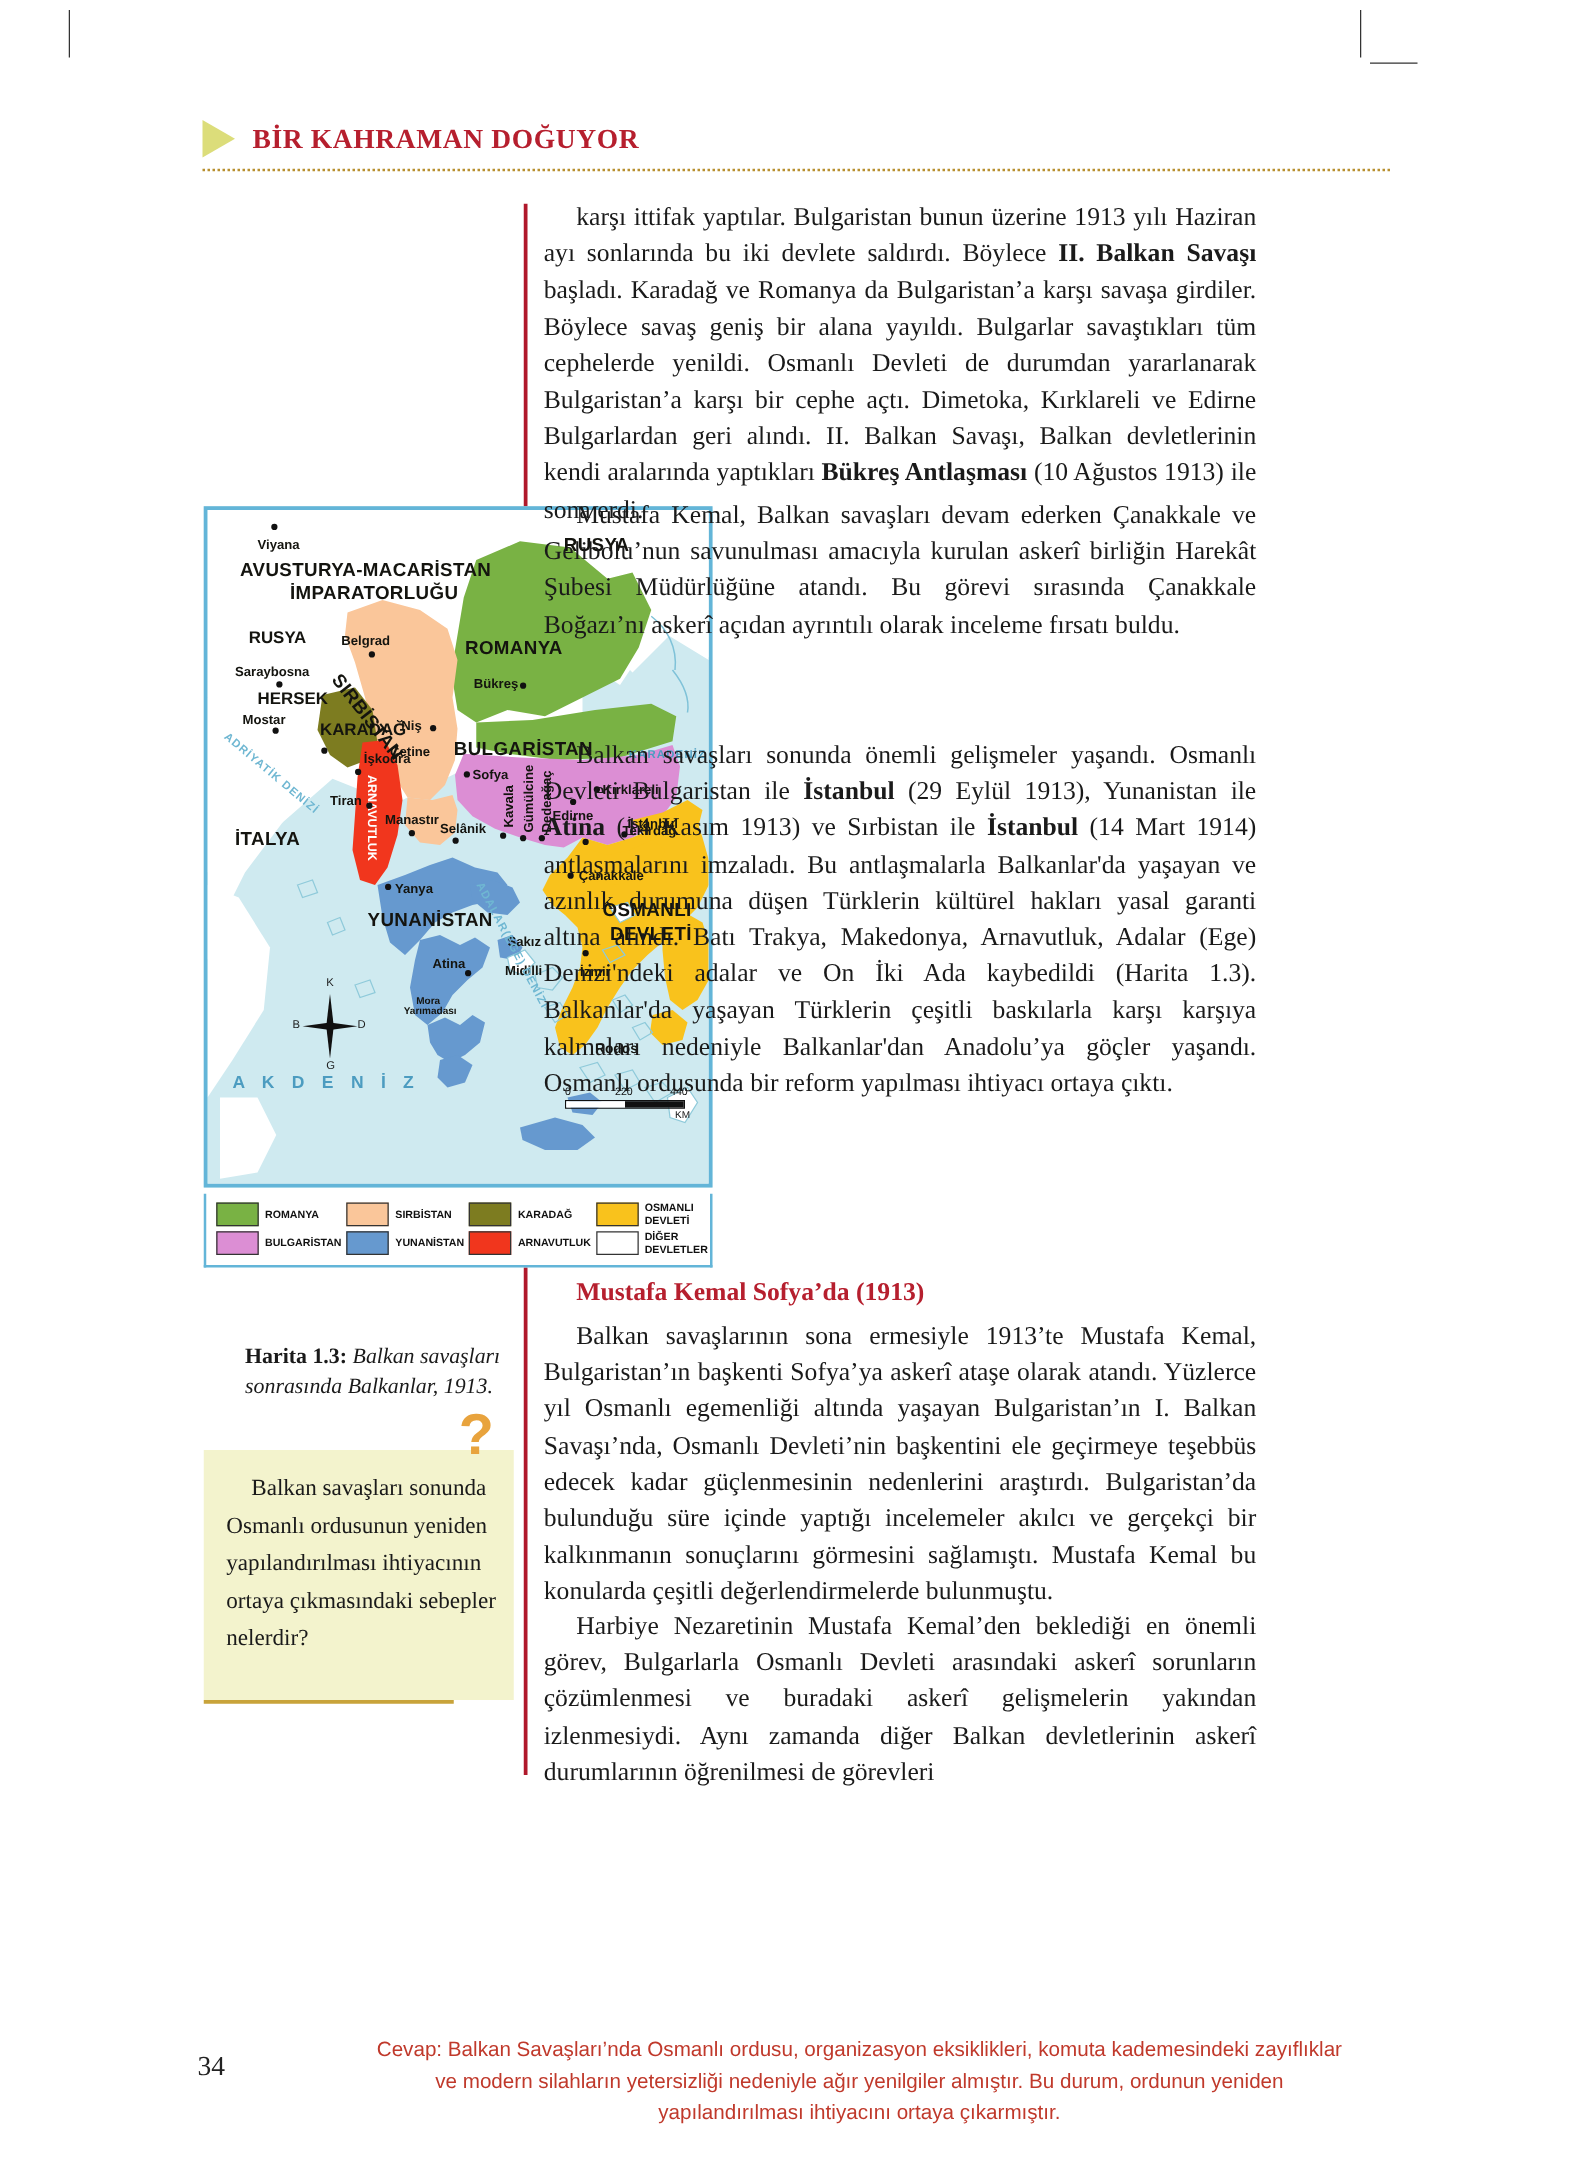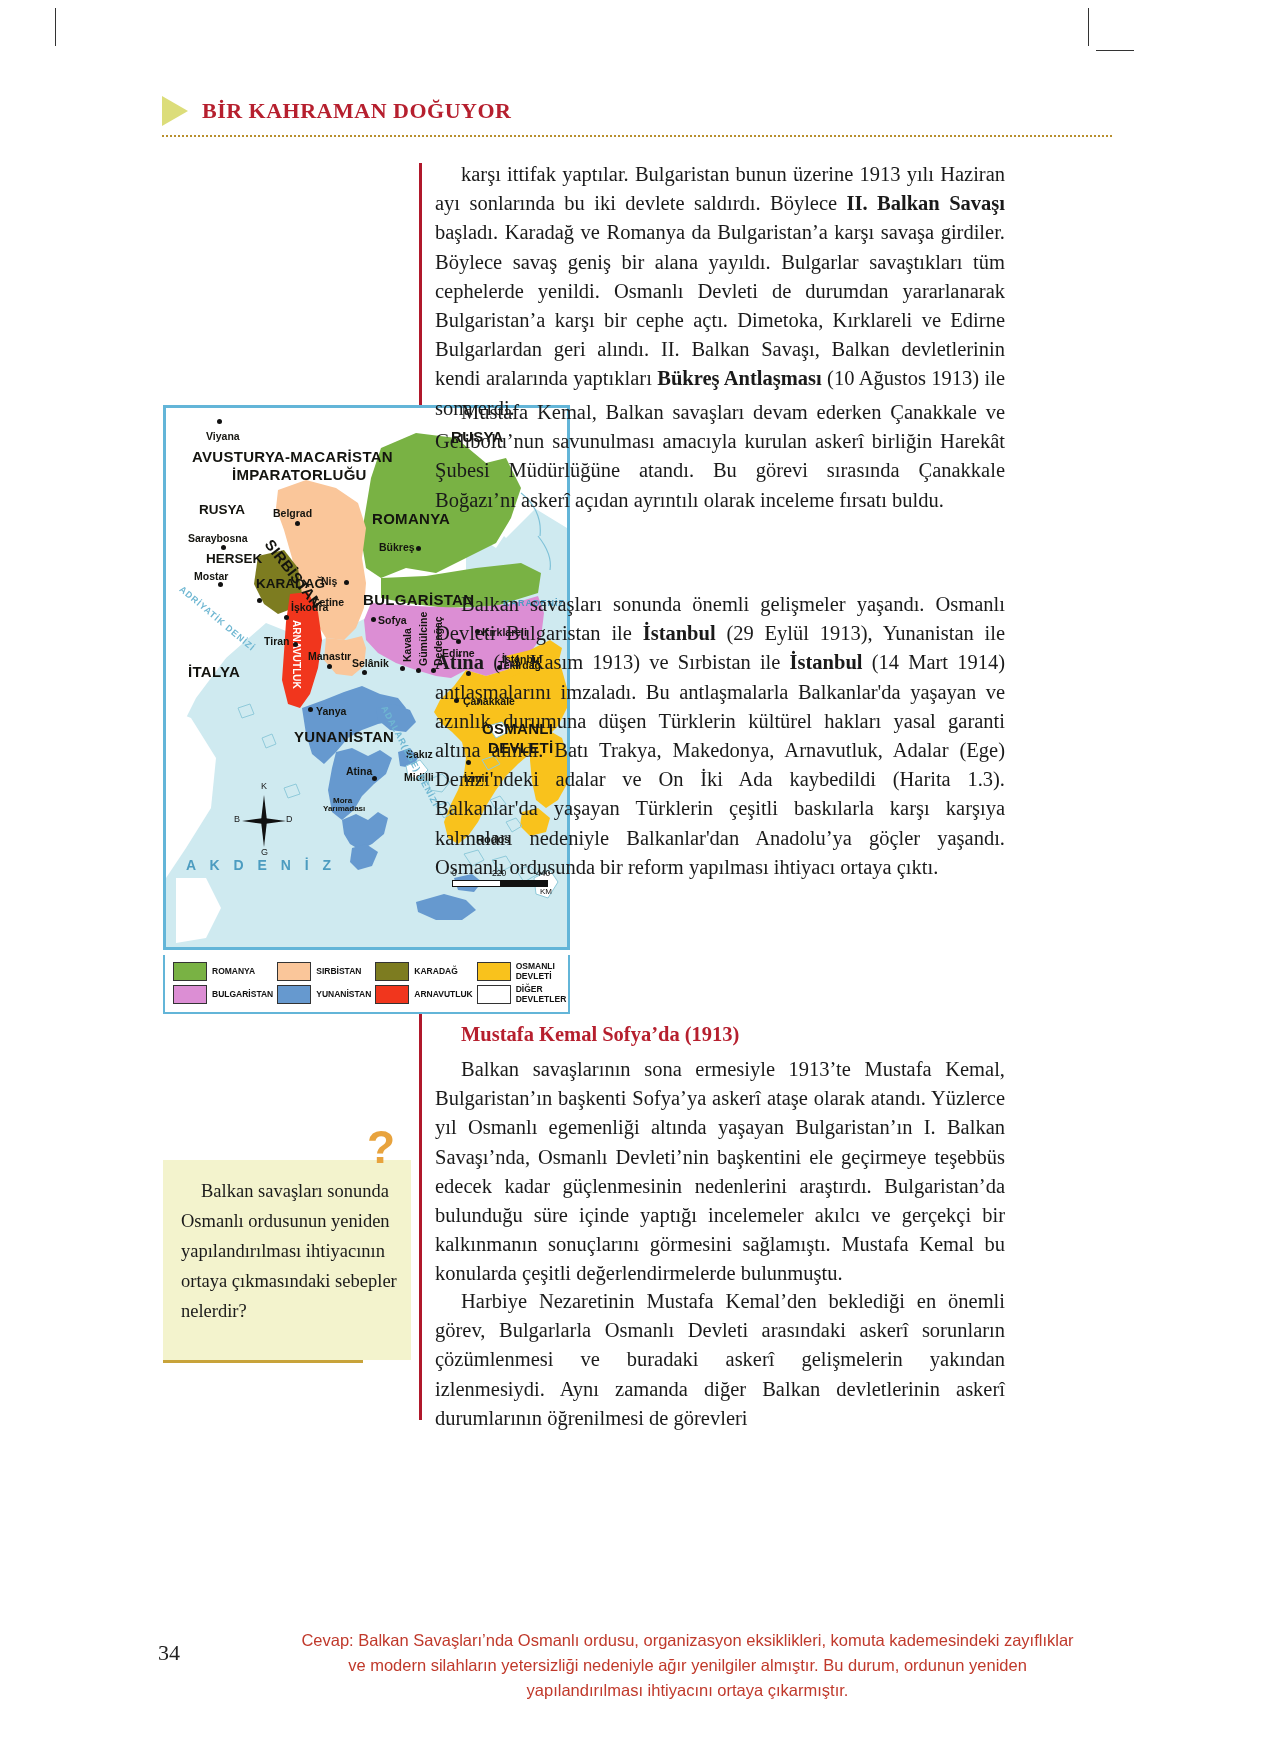--- a/index.html
+++ b/index.html
@@ -286,20 +286,23 @@
     <div class="lg">
       <div class="sw" style="background:#f1361d"></div>
       <div class="lgtxt">ARNAVUTLUK</div>
     </div>
     <div class="lg">
       <div class="sw" style="background:#ffffff"></div>
       <div class="lgtxt">DİĞER DEVLETLER</div>
     </div>
   </div>
 
+  <div class="caption">
+    <b>Harita 1.3:</b><span> Balkan savaşları sonrasında Balkanlar, 1913.</span>
+  </div>
 
   <div class="qbox"></div>
   <div class="qbox-underline"></div>
   <div class="qmark">?</div>
   <div class="qtext">Balkan savaşları sonunda Osmanlı ordusunun yeniden yapılandırılması ihtiyacının ortaya çıkmasındaki sebepler nelerdir?</div>
 
   <div class="col" style="top:160px;">
     <p><span>karşı ittifak yaptılar. Bulgaristan bunun üzerine 1913 yılı Haziran ayı sonlarında bu iki devlete saldırdı. Böylece </span><b>II. Balkan Savaşı</b><span> başladı. Karadağ ve Romanya da Bulgaristan’a karşı savaşa girdiler. Böylece savaş geniş bir alana yayıldı. Bulgarlar savaştıkları tüm cephelerde yenildi. Osmanlı Devleti de durumdan yararlanarak Bulgaristan’a karşı bir cephe açtı. Dimetoka, Kırklareli ve Edirne Bulgarlardan geri alındı. II. Balkan Savaşı, Balkan devletlerinin kendi aralarında yaptıkları </span><b>Bükreş Antlaşması</b><span> (10 Ağustos 1913) ile sona erdi.</span></p>
   </div>
 

